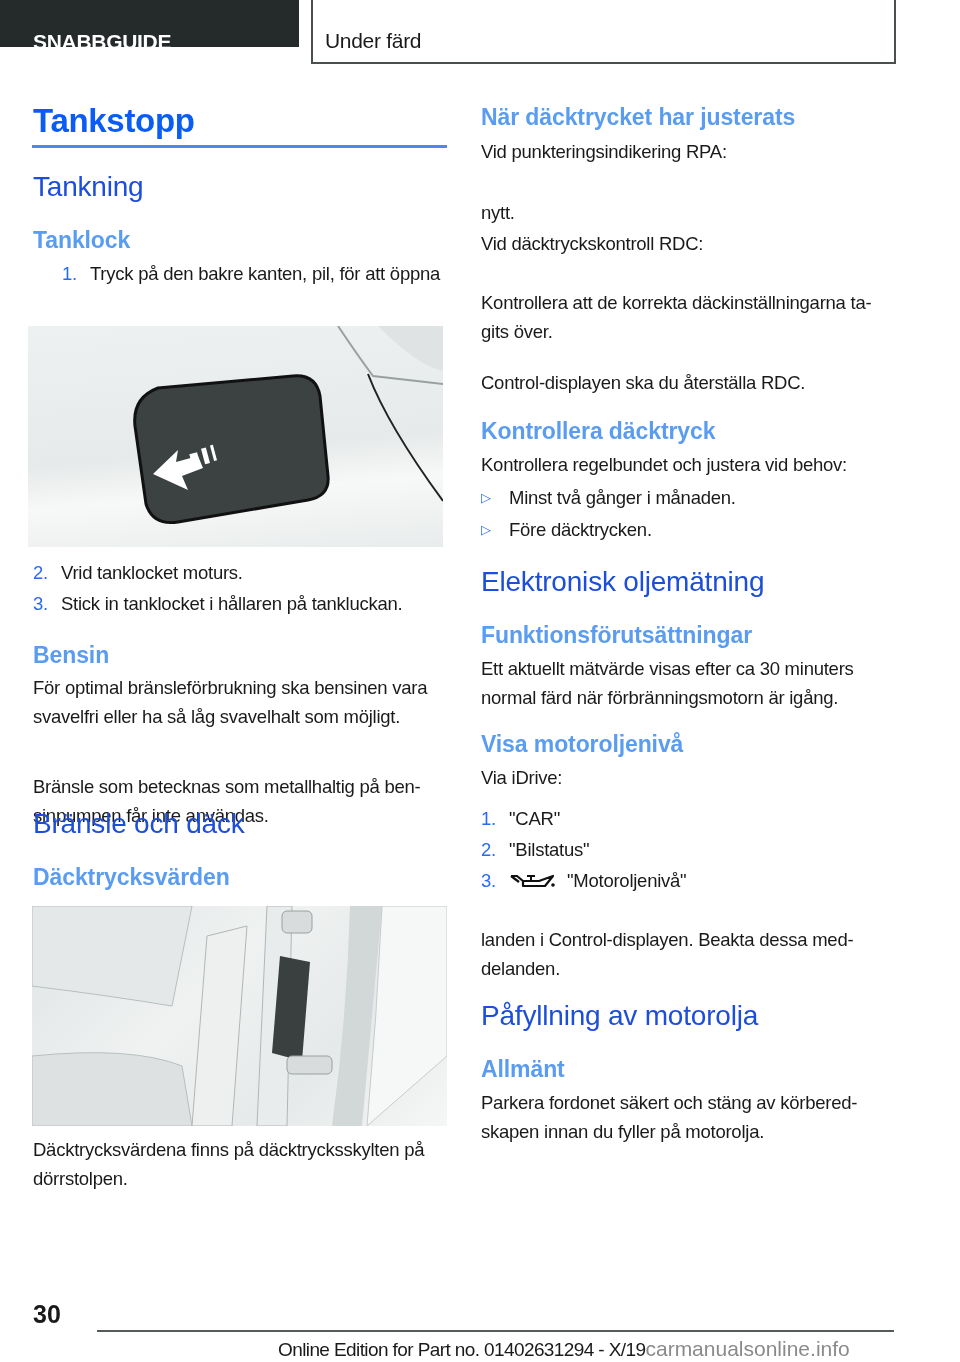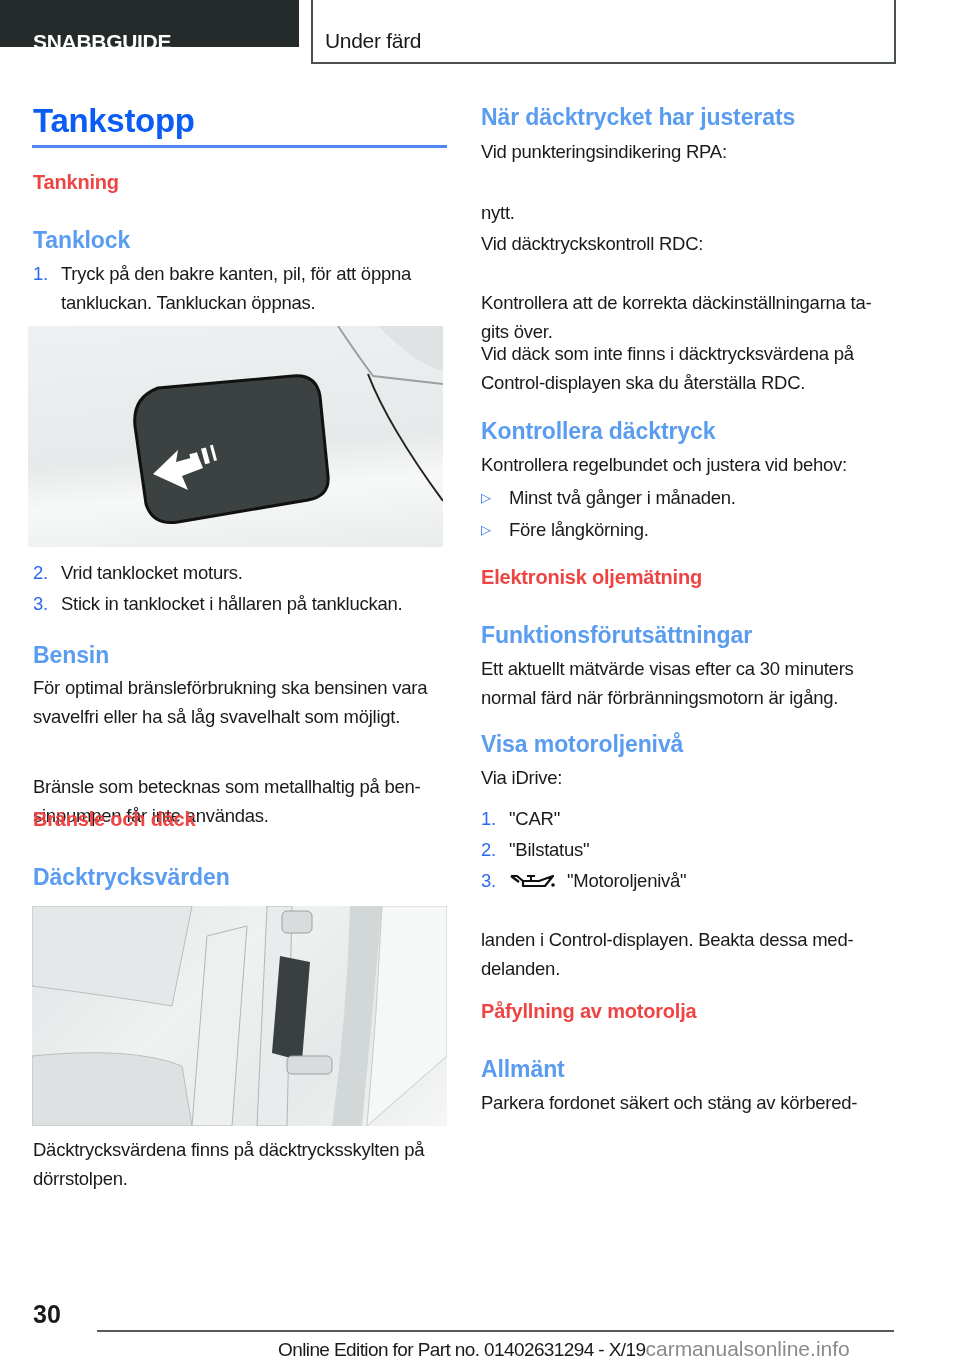--- a/index.html
+++ b/index.html
@@ -17,21 +17,21 @@
   .hdr-box {
     position: absolute; left: 311px; top: -2px; width: 585px; height: 66px;
     border: 2px solid #4a4f50; border-top: none; box-sizing: border-box;
     font-size: 21px; color: #1a1a1a; padding: 31px 0 0 12px; letter-spacing: -0.3px;
   }
   .col { position: absolute; }
   .col-left { left: 33px; top: 0; width: 415px; }
   .col-right { left: 481px; top: 0; width: 420px; }
   .abs { position: absolute; left: 0; white-space: nowrap; }
   .h1 { font-size: 33px; font-weight: bold; color: #0b5cf5; letter-spacing: -0.3px; }
-  .h2 { font-size: 20px; font-weight: bold; color: #ef4444; letter-spacing: -0.2px; }
+  .h2 { font-size: 28px; font-weight: normal; color: #1d4ed8; letter-spacing: -0.2px; }
   .h3 { font-size: 23px; font-weight: bold; color: #5a9cf0; letter-spacing: -0.1px; }
   .p { font-size: 18.5px; line-height: 29px; color: #1a1a1a; letter-spacing: -0.25px; }
   .num { color: #2a6af0; display: inline-block; width: 28px; }
   .tri { color: #2a6af0; display: inline-block; width: 28px; font-size: 13px; vertical-align: 2px; }
   .indent { padding-left: 28px; }
   .rule { position: absolute; left: 32px; top: 145px; width: 415px; height: 3px; background: #4f86f0; }
   .img { position: absolute; overflow: hidden; }
   .img1 { left: 28px; top: 326px; width: 415px; height: 221px;
     background: linear-gradient(175deg, #eef1f1 0%, #e7eaea 55%, #f7f8f8 72%, #e9ecec 100%); }
   .img2 { left: 32px; top: 906px; width: 415px; height: 220px;
@@ -49,23 +49,22 @@
 </div>
 <div class="hdr-box">
   <span>Under färd</span>
 </div>
 
 <div class="col col-left">
   <div class="abs h1" style="top:102px;">Tankstopp</div>
   <div class="abs h2" style="top:171px;">Tankning</div>
   <div class="abs h3" style="top:227px;">Tanklock</div>
 
-  <div class="abs p" style="top:259px;">
+  <div class="abs p" style="top:259px;margin-left:29px;">
     <span class="num">1.</span><span>Tryck på den bakre kanten, pil, för att öppna</span><br>
-    <span class="indent">tankluckan. Tankluckan öppnas.</span>
   </div>
 
   <div class="abs p" style="top:558px;">
     <span class="num">2.</span><span>Vrid tanklocket moturs.</span>
   </div>
   <div class="abs p" style="top:589px;">
     <span class="num">3.</span><span>Stick in tanklocket i hållaren på tankluckan.</span>
   </div>
 
   <div class="abs h3" style="top:642px;">Bensin</div>
@@ -127,31 +126,31 @@
   </div>
   <div class="abs p" style="top:229px;">
     <span>Vid däcktryckskontroll RDC:</span>
   </div>
   <div class="abs p" style="top:259px;">
     <br>
     <span>Kontrollera att de korrekta däckinställningarna ta-</span><br>
     <span>gits över.</span>
   </div>
   <div class="abs p" style="top:339px;">
-    <span>Vid däck som inte finns i däcktrycksvärdena på</span><br>
+    <br>
     <span>Control-displayen ska du återställa RDC.</span>
   </div>
 
   <div class="abs h3" style="top:418px;">Kontrollera däcktryck</div>
   <div class="abs p" style="top:450px;">Kontrollera regelbundet och justera vid behov:</div>
   <div class="abs p" style="top:483px;">
     <span class="tri">▷</span><span>Minst två gånger i månaden.</span>
   </div>
   <div class="abs p" style="top:515px;">
-    <span class="tri">▷</span><span>Före långkörning.</span>
+    <span class="tri">▷</span><span>Före däcktrycken.</span>
   </div>
 
   <div class="abs h2" style="top:566px;">Elektronisk oljemätning</div>
   <div class="abs h3" style="top:622px;">Funktionsförutsättningar</div>
   <div class="abs p" style="top:654px;">
     <span>Ett aktuellt mätvärde visas efter ca 30 minuters</span><br>
     <span>normal färd när förbränningsmotorn är igång.</span>
   </div>
 
   <div class="abs h3" style="top:731px;">Visa motoroljenivå</div>
@@ -178,20 +177,21 @@
   <div class="abs p" style="top:896px;">
     <br>
     <span>landen i Control-displayen. Beakta dessa med-</span><br>
     <span>delanden.</span>
   </div>
 
   <div class="abs h2" style="top:1000px;">Påfyllning av motorolja</div>
   <div class="abs h3" style="top:1056px;">Allmänt</div>
   <div class="abs p" style="top:1088px;">
     <span>Parkera fordonet säkert och stäng av körbered-</span><br>
+    <span>skapen innan du fyller på motorolja.</span>
   </div>
 </div>
 
 <div class="footer-num">30</div>
 <div class="footer-rule"></div>
 <div class="footer-text">
   <span>Online Edition for Part no. 01402631294 - X/19</span><span class="footer-wm">carmanualsonline.info</span>
 </div>
 
 </body></html>

